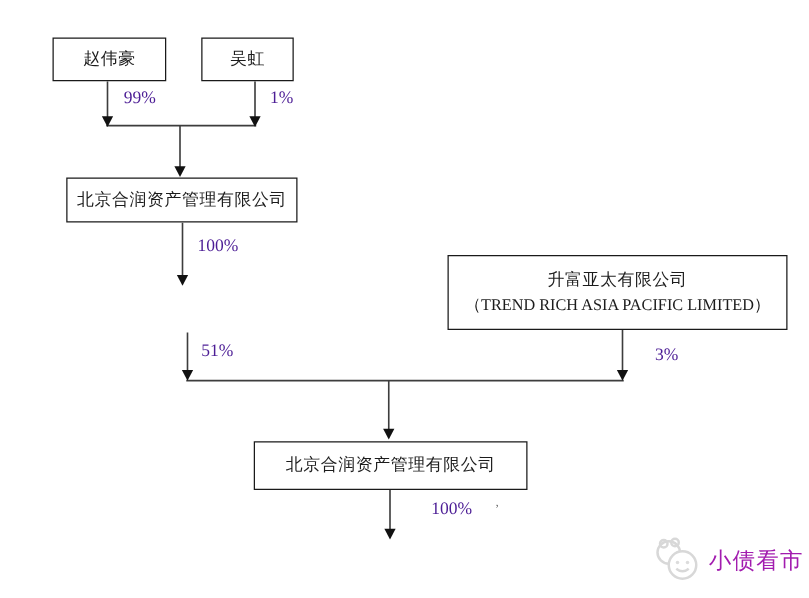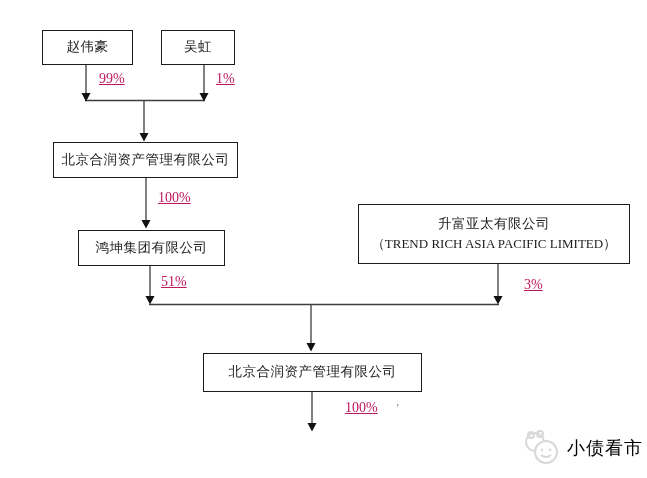--- a/index.html
+++ b/index.html
@@ -38,41 +38,40 @@
   .node .nline { white-space: nowrap; }
   .wavy {
     text-decoration-style: wavy;
     text-decoration-color: #3a6bd8;
     text-decoration-thickness: 1px;
     text-underline-offset: 3px;
   }
   .pct {
     position: absolute;
     font-size: 14px;
-    color: #be185d;
+    color: #4c1d95;
     font-family: "Liberation Serif", "DejaVu Serif", serif;
     white-space: nowrap;
-    text-decoration: underline;
   }
   .stray {
     position: absolute;
     font-size: 10px;
     color: #6a6a6a;
   }
   .watermark {
     position: absolute;
     left: 522px;
     top: 429px;
     display: flex;
     align-items: center;
   }
   .watermark-text {
     font-family: "Liberation Sans", "DejaVu Sans", sans-serif;
     font-size: 18px;
-    color: #000000;
+    color: #a21caf;
     letter-spacing: 1px;
     margin-left: 3px;
     white-space: nowrap;
   }
 </style>
 </head>
 <body>
 
 <div class="canvas">
 
@@ -106,23 +105,20 @@
   </div>
 
   <div class="node" style="left:53px; top:142px; width:185px; height:36px;">
     <span class="nline">北京合润资产管理有限公司</span>
   </div>
 
   <div class="node" style="left:161px; top:30px; width:74px; height:35px;">
     <span class="nline">吴虹</span>
   </div>
 
-  <div class="node" style="left:78px; top:230px; width:147px; height:36px;">
-    <span class="nline"><span class="wavy">鸿坤集团</span><span>有限公司</span></span>
-  </div>
 
   <div class="node" style="left:358px; top:204px; width:272px; height:60px;">
     <div class="nline"><span class="wavy">升富亚太</span><span>有限公司</span></div>
     <div class="nline" style="font-size:13px; letter-spacing:0;">（TREND RICH ASIA PACIFIC LIMITED）</div>
   </div>
 
   <div class="node" style="left:203px; top:353px; width:219px; height:39px;">
     <span class="nline">北京合润资产管理有限公司</span>
   </div>
 

